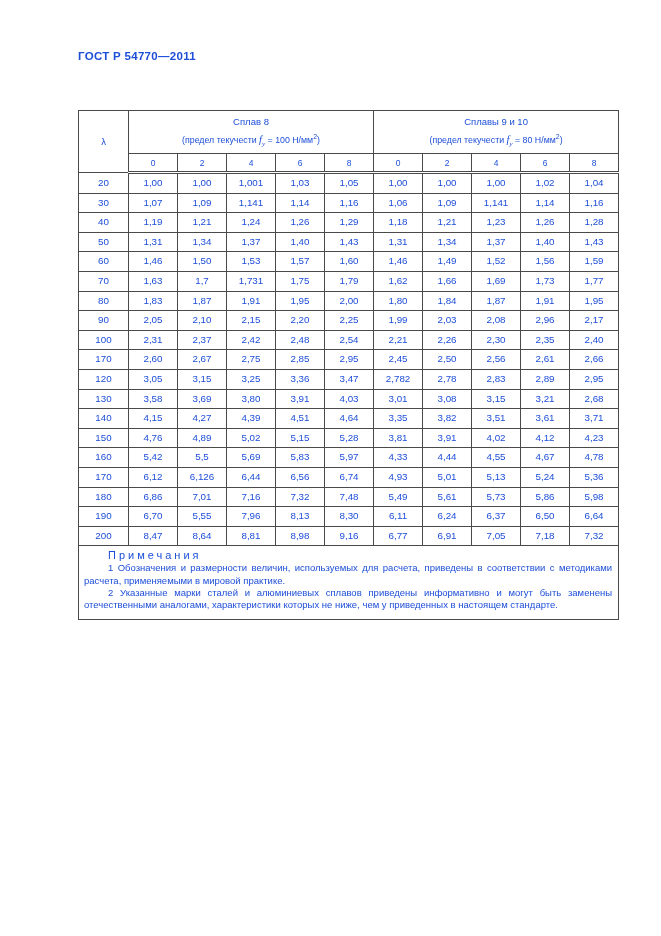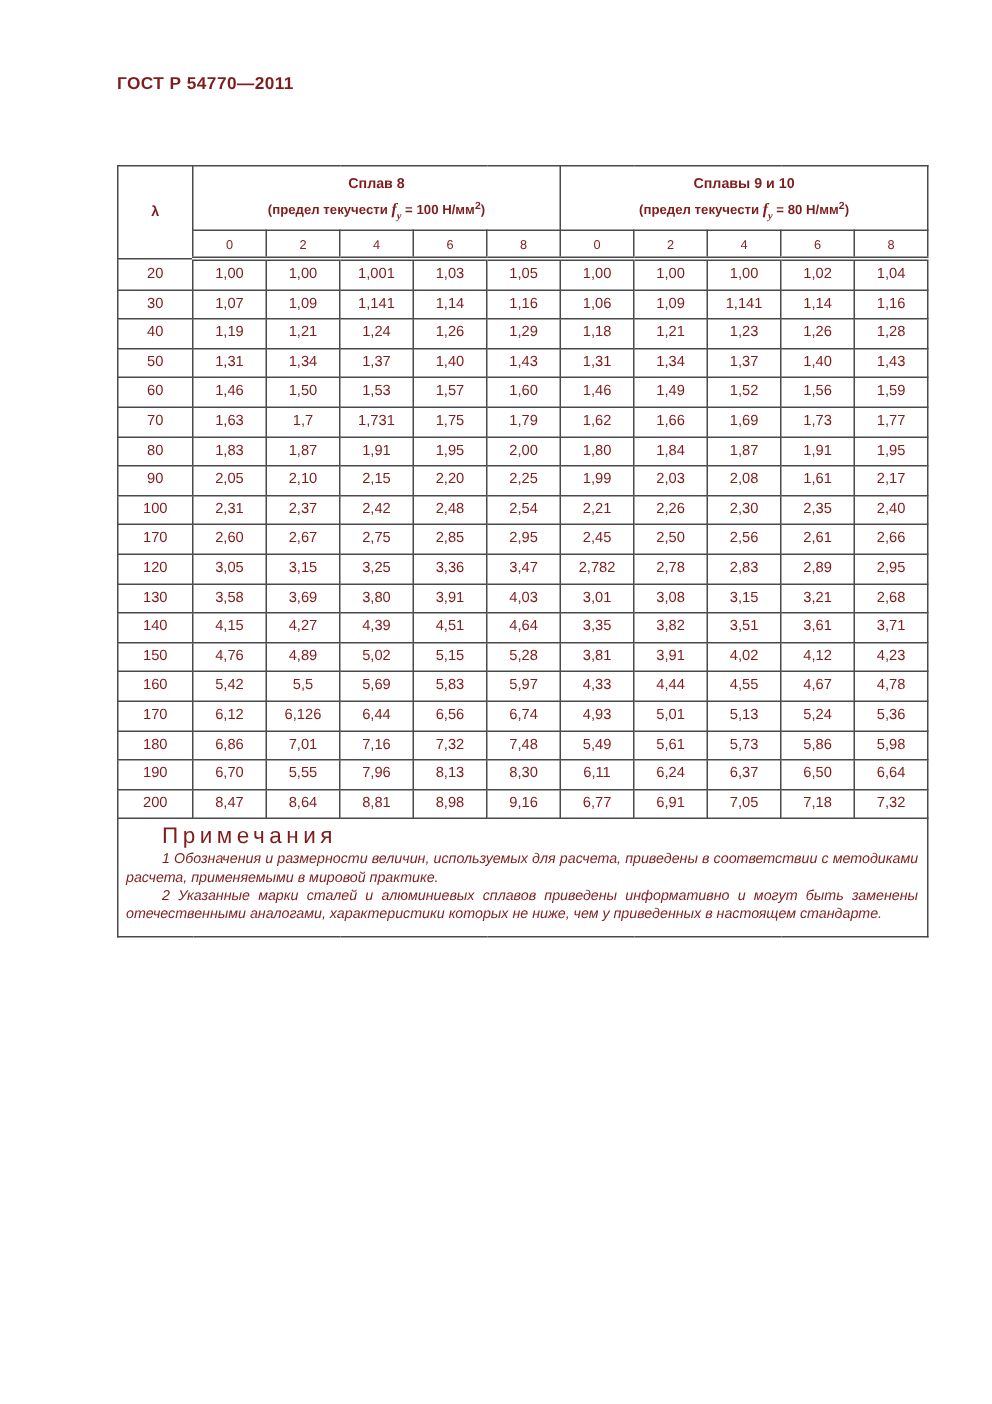--- a/index.html
+++ b/index.html
@@ -2,21 +2,21 @@
 <html><head>
 <meta charset="utf-8">
 <style>
   html, body { margin: 0; padding: 0; background: #fff; }
   .page {
     position: relative;
     width: 661px;
     height: 684px;
     background: #ffffff;
     font-family: "Liberation Sans", sans-serif;
-    color: #7f1d1d;
+    color: #1d4ed8;
     overflow: hidden;
   }
   .doc-header {
     position: absolute;
     left: 78px;
     top: 50px;
     font-size: 11.5px;
     font-weight: bold;
     letter-spacing: 0.3px;
   }
@@ -38,21 +38,21 @@
     border-collapse: collapse;
     width: 100%;
     table-layout: fixed;
   }
   table.values th, table.values td {
     border: 1px solid #4a4a4a;
     text-align: center;
     font-weight: normal;
     padding: 0;
   }
-  tr.group-row th { height: 42px; vertical-align: middle; font-weight: bold; }
+  tr.group-row th { height: 42px; vertical-align: middle; }
   .group-title { font-size: 9.5px; margin-bottom: 6px; }
   .group-yield { font-size: 8.8px; }
   .fsym {
     font-family: "Liberation Serif", serif;
     font-style: italic;
     font-size: 10.5px;
   }
   .group-yield sub {
     font-family: "Liberation Serif", serif;
     font-style: italic;
@@ -72,28 +72,27 @@
     height: 18.6px;
     font-size: 9.8px;
     line-height: 18.6px;
     white-space: nowrap;
   }
   tfoot td.notes-cell {
     text-align: left;
     padding: 3px 6px 7px 5px;
   }
   .notes-title {
-    font-size: 15px;
+    font-size: 11px;
     letter-spacing: 3px;
     text-indent: 24px;
     margin: 0 0 1px 0;
   }
   .notes p {
     font-size: 9.5px;
-    font-style: italic;
     text-indent: 24px;
     text-align: justify;
     margin: 0;
     line-height: 1.3;
   }
   .page-number {
     position: absolute;
     left: 78px;
     top: 842px;
     font-size: 10px;
@@ -243,21 +242,21 @@
           <tr>
             <td>90</td>
             <td>2,05</td>
             <td>2,10</td>
             <td>2,15</td>
             <td>2,20</td>
             <td>2,25</td>
             <td>1,99</td>
             <td>2,03</td>
             <td>2,08</td>
-            <td>1,61</td>
+            <td>2,96</td>
             <td>2,17</td>
           </tr>
           <tr>
             <td>100</td>
             <td>2,31</td>
             <td>2,37</td>
             <td>2,42</td>
             <td>2,48</td>
             <td>2,54</td>
             <td>2,21</td>

